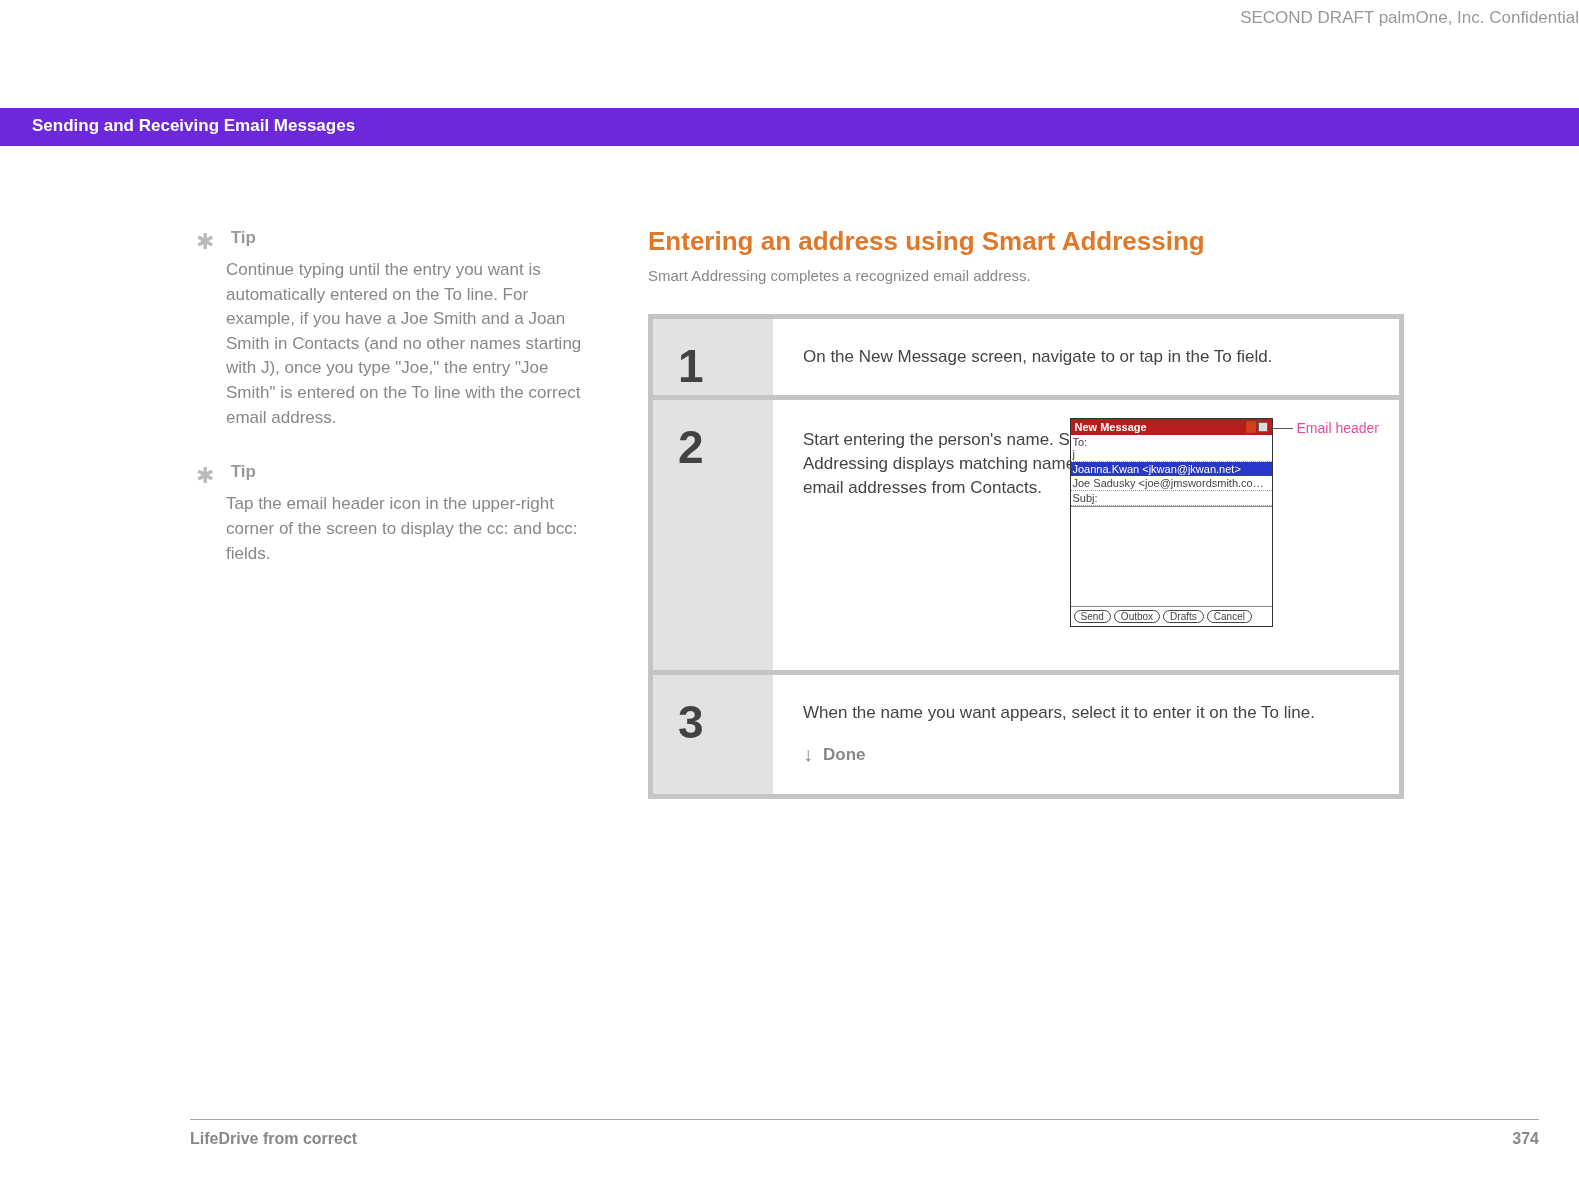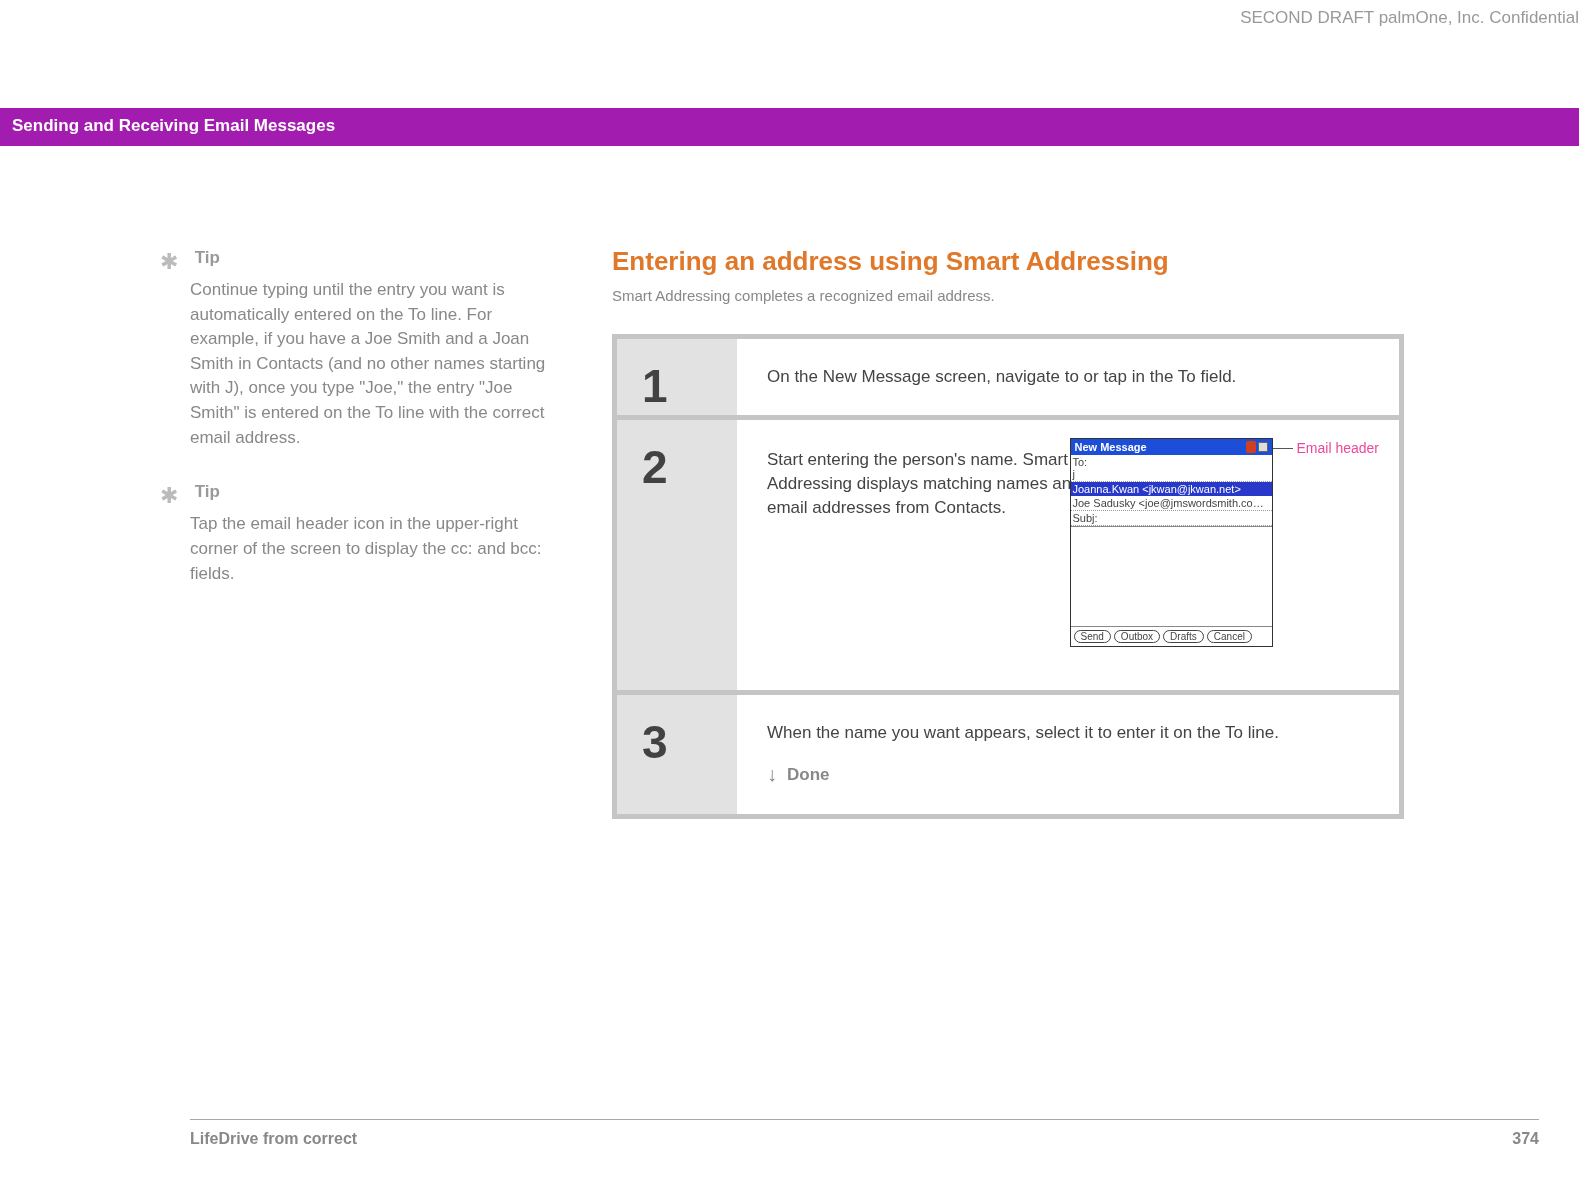--- a/index.html
+++ b/index.html
@@ -2,23 +2,23 @@
 <html><head>
   <meta charset="utf-8">
   <style>
     * { margin: 0; padding: 0; box-sizing: border-box; }
     body { font-family: Arial, Helvetica, sans-serif; background: #fff; width: 1579px; height: 1178px; position: relative; }
     
     .top-confidential { text-align: right; color: #999; font-size: 17px; padding-top: 8px; }
     
     .header-bar { display: flex; margin-top: 80px; height: 38px; }
     .chapter-block { background: #f08c1e; color: #fff; font-weight: bold; font-size: 17px; padding: 8px 20px 8px 0; text-align: right; width: 612px; }
-    .title-block { background: #a21caf; color: #fff; font-weight: bold; font-size: 17px; padding: 8px 12px; flex: 1; }
+    .title-block { background: #6d28d9; color: #fff; font-weight: bold; font-size: 17px; padding: 8px 32px; flex: 1; }
     
-    .content-area { display: flex; padding-top: 100px; }
+    .content-area { display: flex; padding-top: 80px; margin-left: 36px; }
     
     .sidebar { width: 612px; padding-left: 190px; padding-right: 60px; }
     .tip-block { margin-bottom: 30px; color: #888; font-size: 17px; line-height: 1.45; }
     .tip-star { color: #bbb; font-size: 22px; display: inline-block; vertical-align: top; margin-left: -30px; width: 30px; }
     .tip-label { font-weight: bold; color: #999; }
     .tip-text { }
     
     .main { flex: 1; padding-right: 175px; }
     .section-title { color: #e0782a; font-size: 26px; font-weight: bold; margin-bottom: 10px; }
     .section-subtitle { color: #888; font-size: 15px; margin-bottom: 30px; }
@@ -26,21 +26,21 @@
     .steps-container { border: 5px solid #c5c5c5; display: flex; flex-direction: column; gap: 5px; background: #c5c5c5; }
     
     .step-row { display: flex; background: #fff; }
     .step-num-cell { background: #e2e2e2; width: 120px; font-size: 46px; font-weight: bold; color: #424242; font-family: Arial, sans-serif; padding: 20px 0 0 25px; }
     .step-body { flex: 1; padding: 28px 20px 28px 30px; font-size: 17px; color: #444; position: relative; }
     
     .step-text { max-width: 340px; line-height: 1.4; }
     
     .palm-screenshot-wrap { position: absolute; right: 20px; top: 18px; display: flex; align-items: flex-start; }
     .palm-screenshot { width: 203px; border: 1px solid #333; background: #fff; font-family: Tahoma, sans-serif; font-size: 11px; }
-    .palm-titlebar { background: #1d4ed8; color: #fff; padding: 2px 4px; display: flex; justify-content: space-between; align-items: center; font-weight: bold; }
+    .palm-titlebar { background: #b91c1c; color: #fff; padding: 2px 4px; display: flex; justify-content: space-between; align-items: center; font-weight: bold; }
     .palm-titlebar-icons { display: flex; gap: 2px; align-items: center; }
     .palm-icon-red { width: 10px; height: 12px; background: #d04020; border-radius: 2px; }
     .palm-icon-gray { width: 10px; height: 10px; border: 1px solid #666; background: #ddd; }
     .palm-field-row { display: flex; border-bottom: 1px dotted #999; padding: 1px 2px; flex-direction: column; }
     .palm-field-label { font-weight: normal; margin-right: 3px; font-size: 11px; }
     .palm-field-val { font-size: 11px; }
     .palm-highlighted { background: #2838c8; color: #fff; padding: 1px 2px; }
     .palm-body-area { height: 100px; background: #fff; border-top: 1px solid #888; }
     .palm-buttons { display: flex; gap: 3px; padding: 3px; border-top: 1px solid #888; align-items: flex-end; }
     .palm-btn { border: 1px solid #444; border-radius: 8px; padding: 0px 6px; font-size: 10px; background: #fff; }

